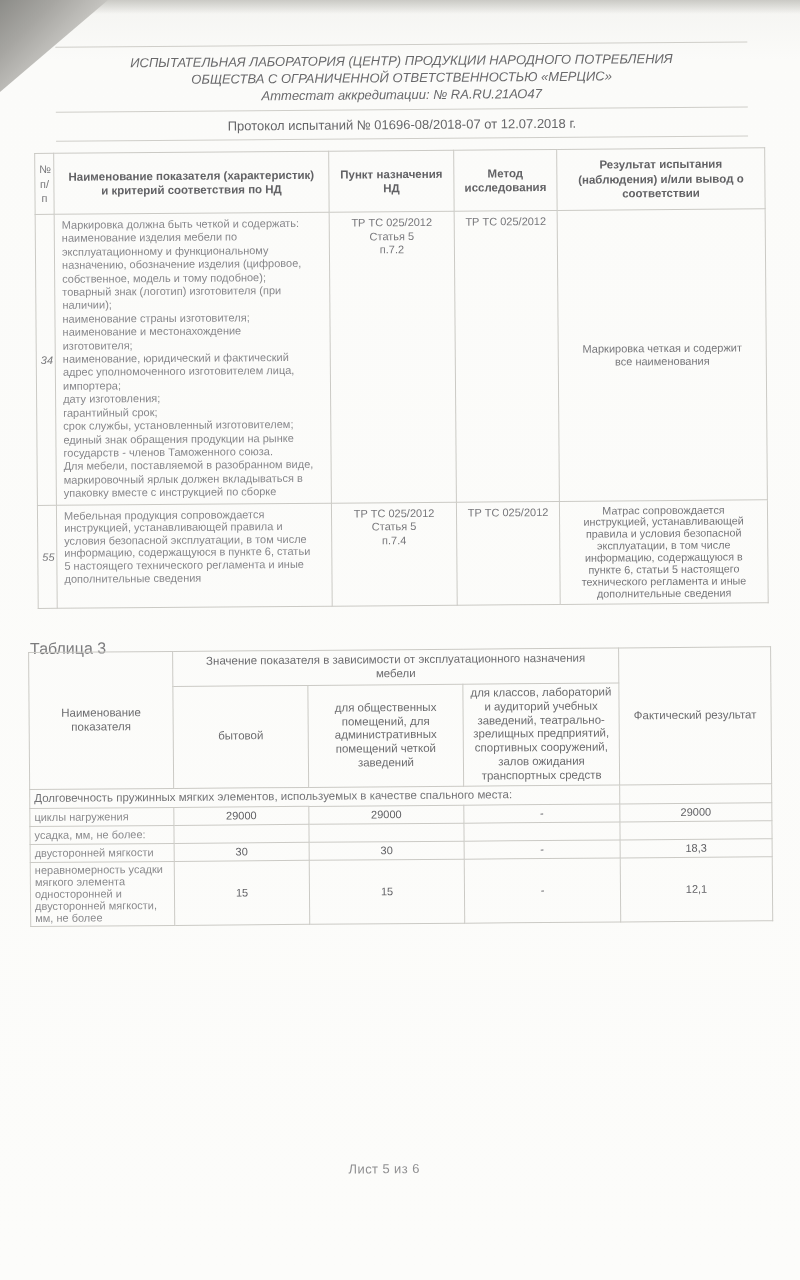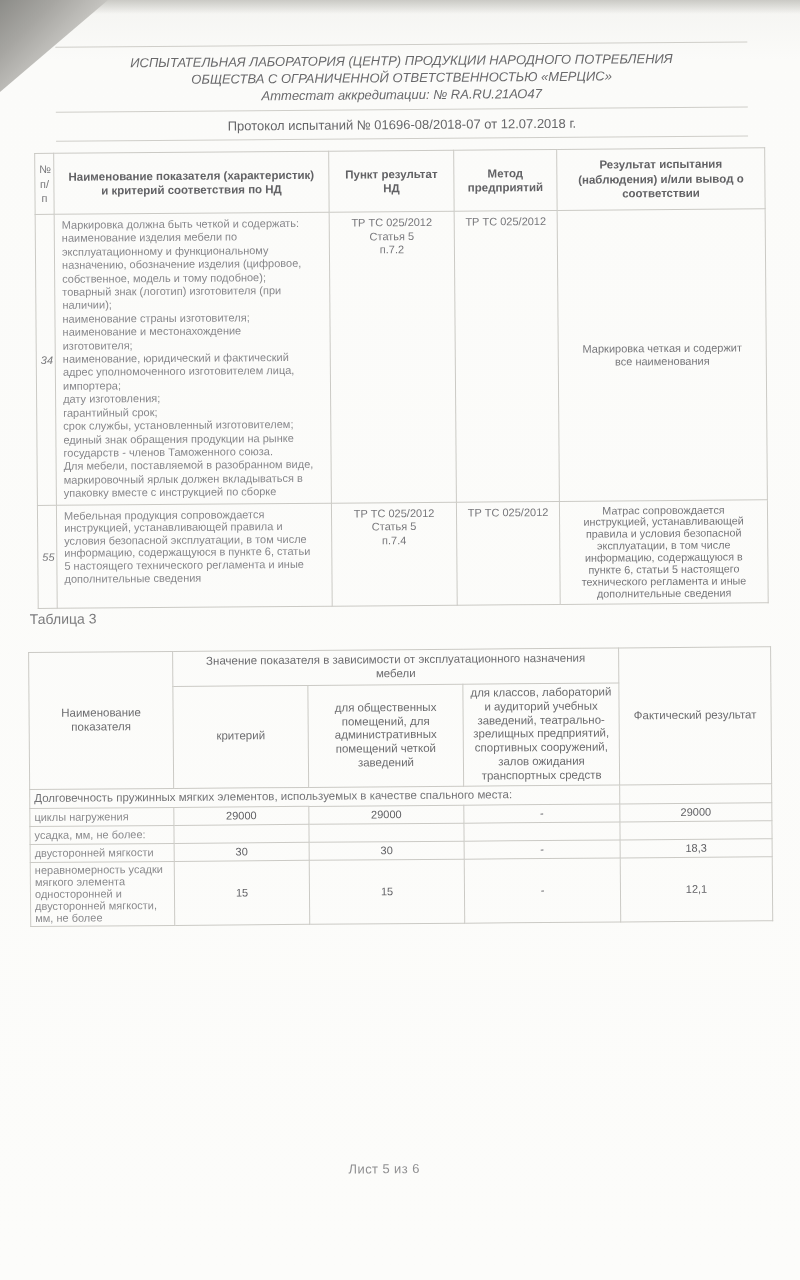--- a/index.html
+++ b/index.html
@@ -83,22 +83,22 @@
     font-size:11px;line-height:13px;color:#76767a;
     text-align:center;white-space:pre-line;padding:3px 6px;
   }
   .row34 .c-result{vertical-align:middle;}
   .row34{height:288px;}
   .row35{height:88px;}
   .row35 .c-name{line-height:12.6px;}
   .row35 .c-result{font-size:10.8px;line-height:11.9px;padding-top:4px;}
   
   .t3-caption{
-    position:absolute;top:608px;left:30px;
-    font-size:14px;color:#7b7b7d;
+    position:absolute;top:637px;left:30px;
+    font-size:16px;color:#7b7b7d;
   }
   .t2{position:absolute;top:649px;left:28px;width:742px;}
   .t2 th,.t2 td{border:1px solid #cbcac5;}
   .t2 th{
     font-weight:normal;font-size:11.5px;color:#6c6c6f;
     text-align:center;vertical-align:middle;
     white-space:pre-line;line-height:13.8px;padding:2px 3px;
   }
   .t2 .group-row th{height:30px;}
   .t2 .sub-row th{height:88px;}
@@ -142,24 +142,24 @@
           <col style="width:125px">
         <col style="width:103px">
           <col style="width:208px">
       </colgroup>
       <thead>
         <tr>
           <th class="h-num">№
 п/п</th>
           <th>Наименование показателя (характеристик)
 и критерий соответствия по НД</th>
-          <th>Пункт результат
+          <th>Пункт назначения
 НД</th>
           <th>Метод
-предприятий</th>
+исследования</th>
           <th>Результат испытания
 (наблюдения) и/или вывод о
 соответствии</th>
         </tr>
       </thead>
       <tbody>
         <tr class="row34">
           <td class="c-num">34</td>
           <td class="c-name">Маркировка должна быть четкой и содержать:
 наименование изделия мебели по
@@ -225,21 +225,21 @@
       </colgroup>
       <thead>
         <tr class="group-row">
           <th rowspan="2">Наименование
 показателя</th>
           <th colspan="3">Значение показателя в зависимости от эксплуатационного назначения
 мебели</th>
           <th rowspan="2">Фактический результат</th>
         </tr>
         <tr class="sub-row">
-          <th>критерий</th>
+          <th>бытовой</th>
           <th>для общественных
 помещений, для
 административных
 помещений четкой
 заведений</th>
           <th>для классов, лабораторий
 и аудиторий учебных
 заведений, театрально-
 зрелищных предприятий,
 спортивных сооружений,

